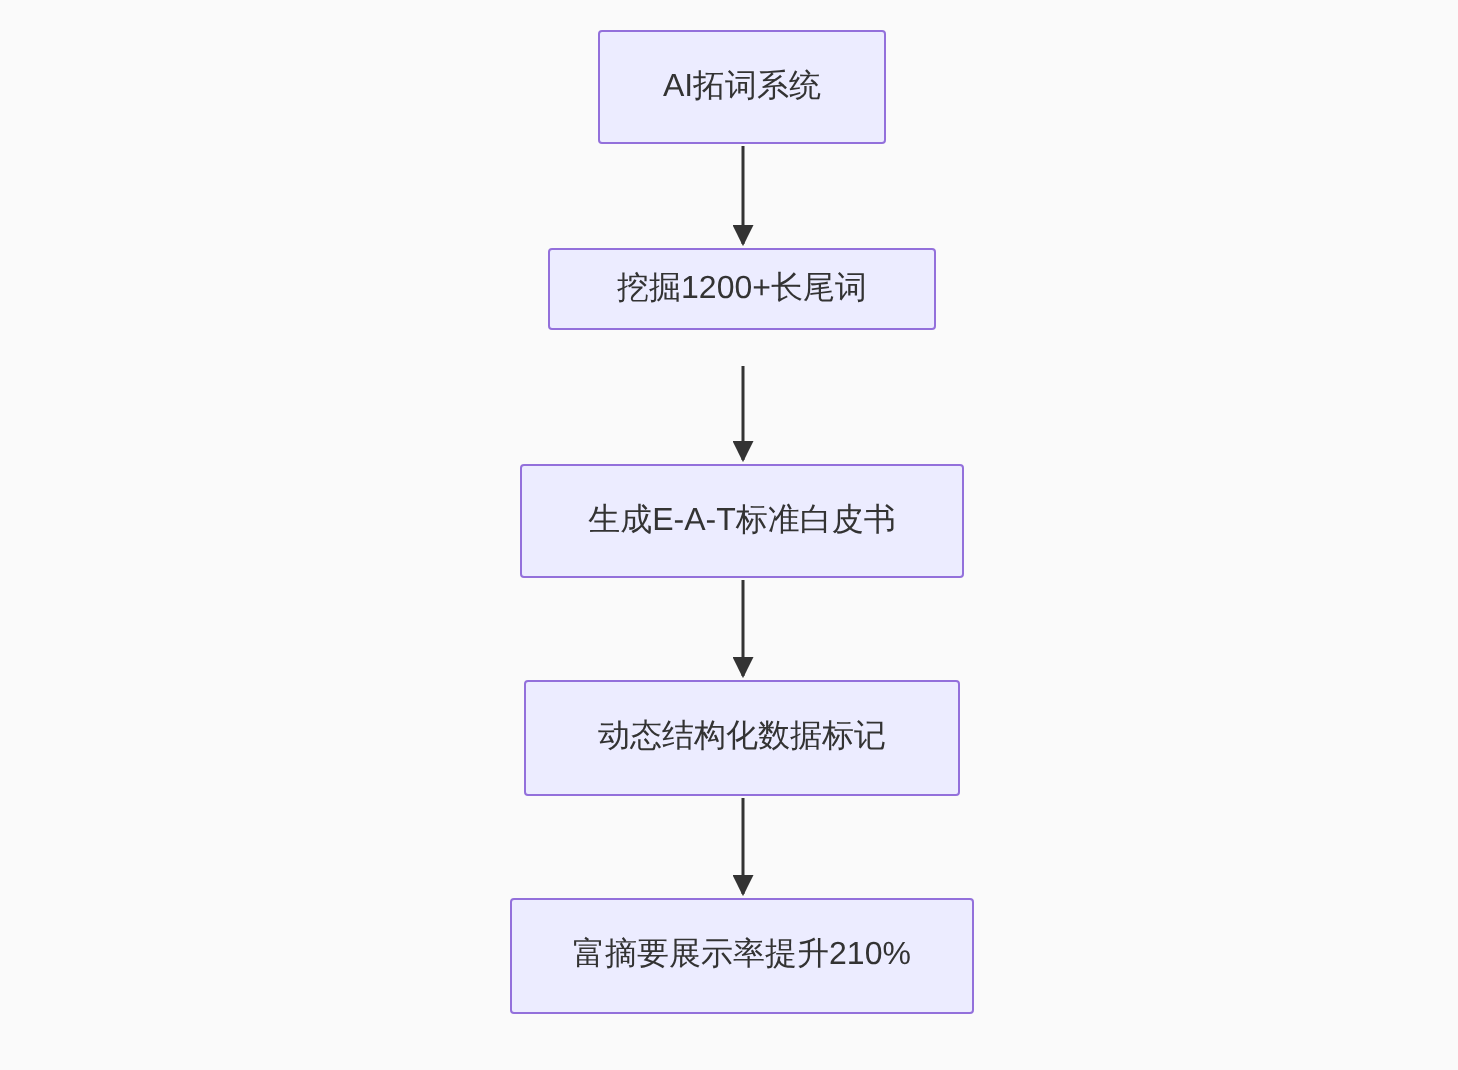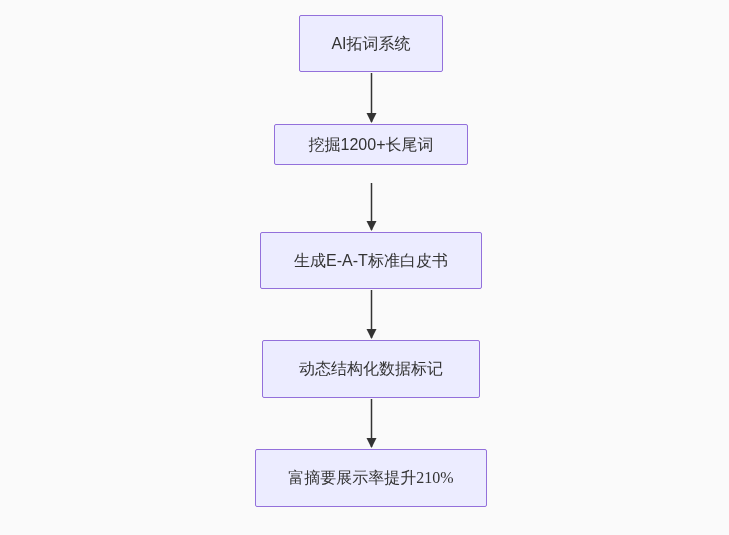--- a/index.html
+++ b/index.html
@@ -33,21 +33,21 @@
     color: #333333;
     font-size: 16px;
     line-height: 1.2;
     text-align: center;
     white-space: nowrap;
   }
   .node-1 { left: 299px; top: 15px;  width: 144px; height: 57px; }
   .node-2 { left: 274px; top: 124px; width: 194px; height: 41px; }
   .node-3 { left: 260px; top: 232px; width: 222px; height: 57px; }
   .node-4 { left: 262px; top: 340px; width: 218px; height: 58px; }
-  .node-5 { left: 255px; top: 449px; width: 232px; height: 58px; font-family: Liberation Serif, serif; }
+  .node-5 { left: 255px; top: 449px; width: 232px; height: 58px; }
 </style>
 </head>
 <body>
 
 <div class="canvas">
 
   <svg class="edges-layer" width="729" height="535" viewBox="0 0 729 535" xmlns="http://www.w3.org/2000/svg">
     <defs>
       <marker id="arrowhead" viewBox="0 0 10 10" refX="9" refY="5" markerWidth="7" markerHeight="7" orient="auto-start-reverse">
         <path d="M0,0 L10,5 L0,10 z" fill="#333333"></path>

